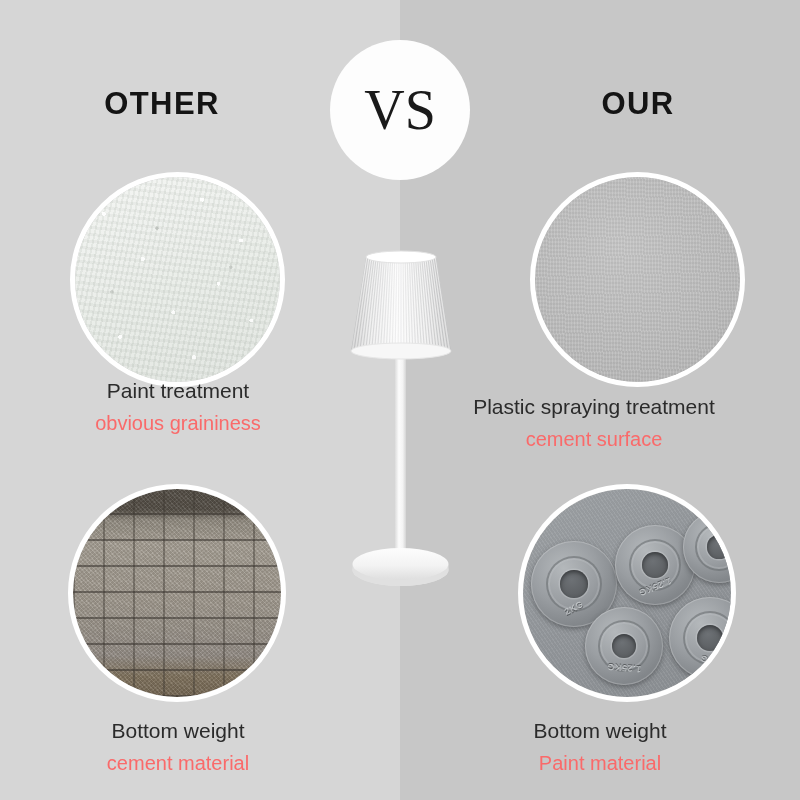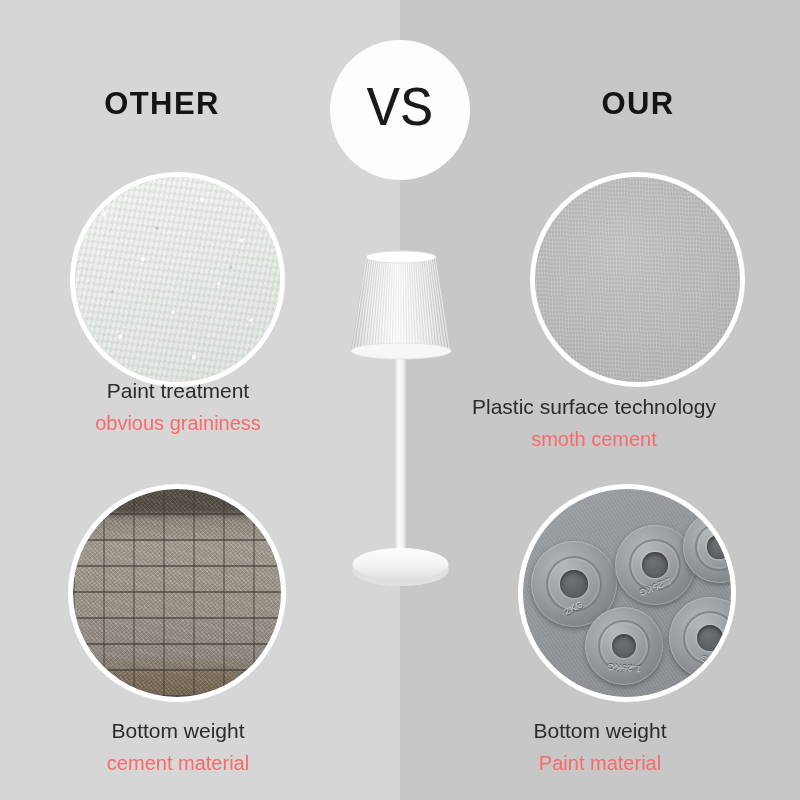--- a/index.html
+++ b/index.html
@@ -54,21 +54,21 @@
     align-items: center;
     justify-content: center;
     z-index: 6;
   }
   .vs-badge span {
     font-size: 56px;
     font-weight: 400;
     color: #1a1a1a;
     letter-spacing: 0px;
     line-height: 56px;
-    font-family: Liberation Mono, monospace;
+    font-family: Liberation Serif, serif;
   }
 
   
   .circle {
     position: absolute;
     border-radius: 50%;
     box-sizing: border-box;
     border: 5px solid #ffffff;
     overflow: hidden;
     z-index: 3;
@@ -260,22 +260,22 @@
         </div>
     </div>
   </div>
 
   <div class="caption cap-tl">
     <div class="line-main">Paint treatment</div>
     <div class="line-sub">obvious graininess</div>
   </div>
 
   <div class="caption cap-tr">
-    <div class="line-main">Plastic surface technology</div>
-    <div class="line-sub">smoth cement</div>
+    <div class="line-main">Plastic spraying treatment</div>
+    <div class="line-sub">cement surface</div>
   </div>
 
   <div class="caption cap-bl">
     <div class="line-main">Bottom weight</div>
     <div class="line-sub">cement material</div>
   </div>
 
   <div class="caption cap-br">
     <div class="line-main">Bottom weight</div>
     <div class="line-sub">Paint material</div>

